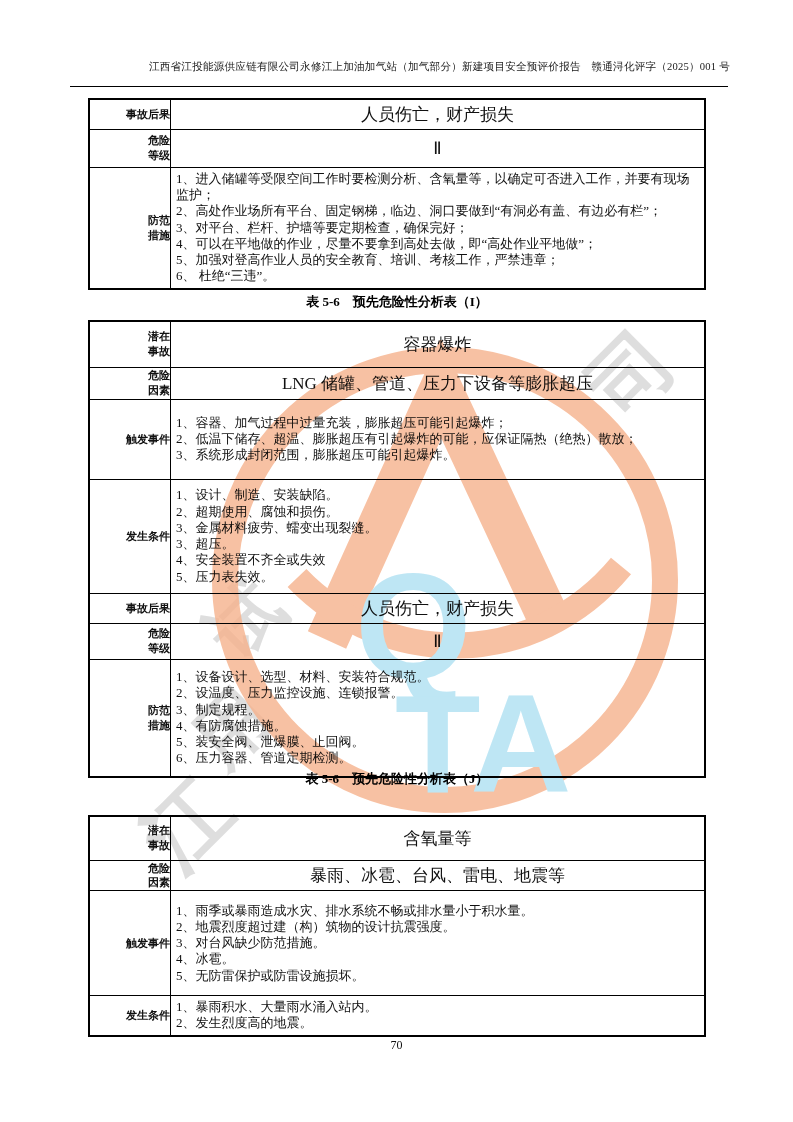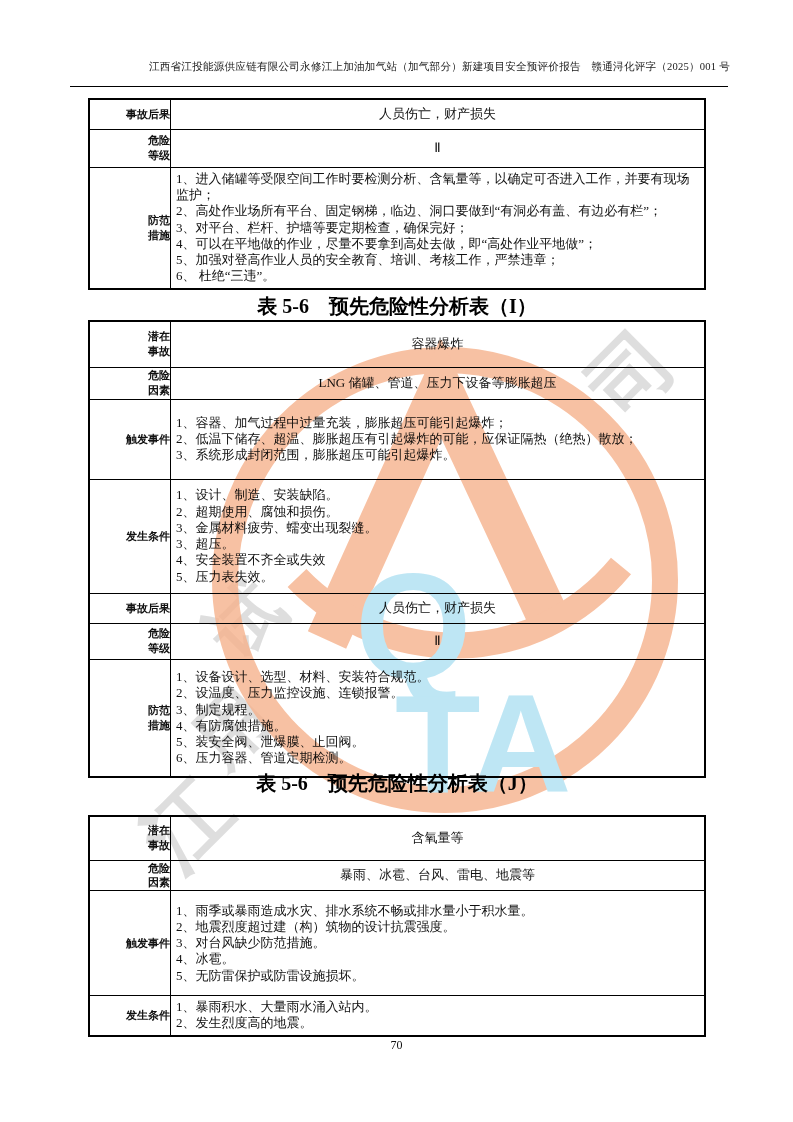--- a/index.html
+++ b/index.html
@@ -9,34 +9,34 @@
   }
   
   .doc-header{
     position:absolute;left:70px;top:60px;width:660px;height:22px;
     font-size:10.6px;letter-spacing:.2px;color:#1a1a1a;text-align:right;white-space:nowrap;
   }
   .header-rule{position:absolute;left:70px;top:86px;width:658px;height:0;border-top:1.6px solid #000;}
   
   .tbl-title{
     position:absolute;left:88px;width:618px;text-align:center;
-    font-weight:bold;font-size:20px;color:#000;
+    font-weight:bold;font-size:13px;color:#000;
   }
   
   table.phaa{
     position:absolute;left:88px;width:618px;table-layout:fixed;
     border-collapse:collapse;background:transparent;
   }
   table.phaa{border:2px solid #000;}
   table.phaa td{border:1px solid #000;padding:0;vertical-align:middle;}
   td.lbl{
     width:80px;text-align:right;font-weight:bold;font-size:11px;
     white-space:pre-line;line-height:1.35;
   }
-  td.val{text-align:center;font-size:13px;}
+  td.val{text-align:center;font-size:17px;}
   td.lst{text-align:left;border-radius:13px;}
   .lst-wrap{
     height:100%;display:flex;flex-direction:column;justify-content:space-around;
     padding:2px 6px 2px 5px;box-sizing:border-box;font-size:13px;line-height:1.25;
   }
   .li{color:#111;}
   
   .page-num{
     position:absolute;left:0;top:1038px;width:793px;text-align:center;
     font-weight:normal;font-size:12px;

